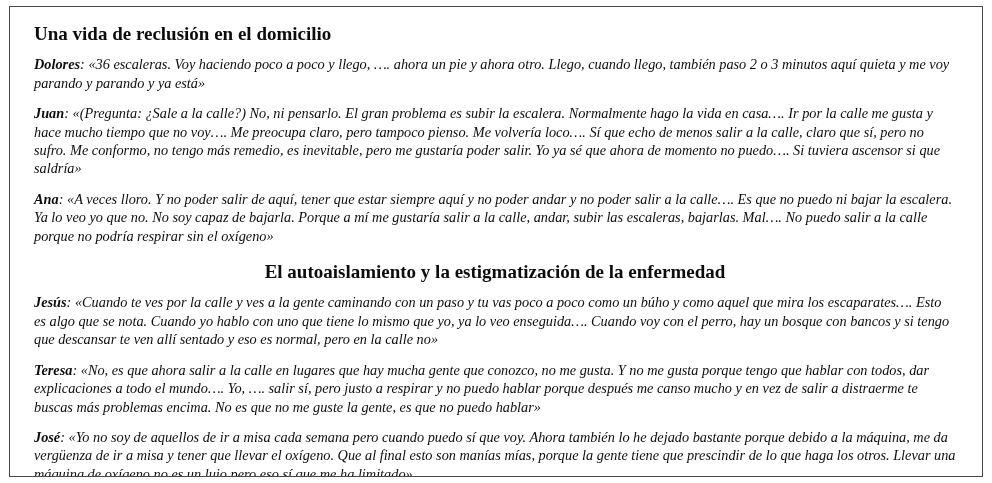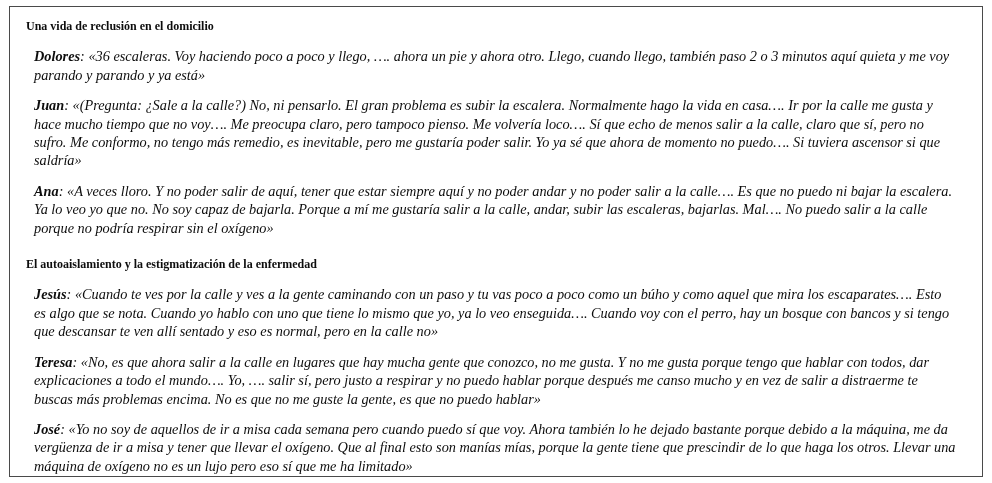--- a/index.html
+++ b/index.html
@@ -16,28 +16,29 @@
   }
   .doc-frame {
     box-sizing: border-box;
     margin: 6px 9px 6px 9px;
     height: 471px;
     border: 1px solid #4a4a4a;
     padding: 6px 14px 6px 12px;
     overflow: hidden;
   }
   .section-heading {
-    margin: 4px;
-    font-size: 12px;
+    margin: 12px;
+    font-size: 19px;
     line-height: 18.4px;
     font-weight: bold;
     font-style: normal;
   }
   .section-heading.spaced {
     margin-top: 18px;
+    text-align: center;
   }
   .quote-paragraph {
     margin: 12px;
     font-size: 14.3px;
     line-height: 18.4px;
     font-style: italic;
     text-align: left;
   }
   .speaker-name {
     font-weight: bold;

